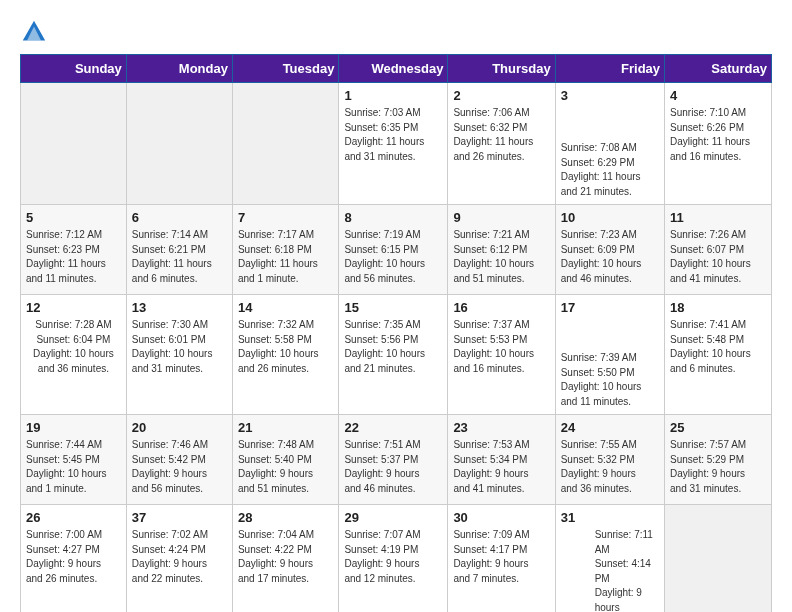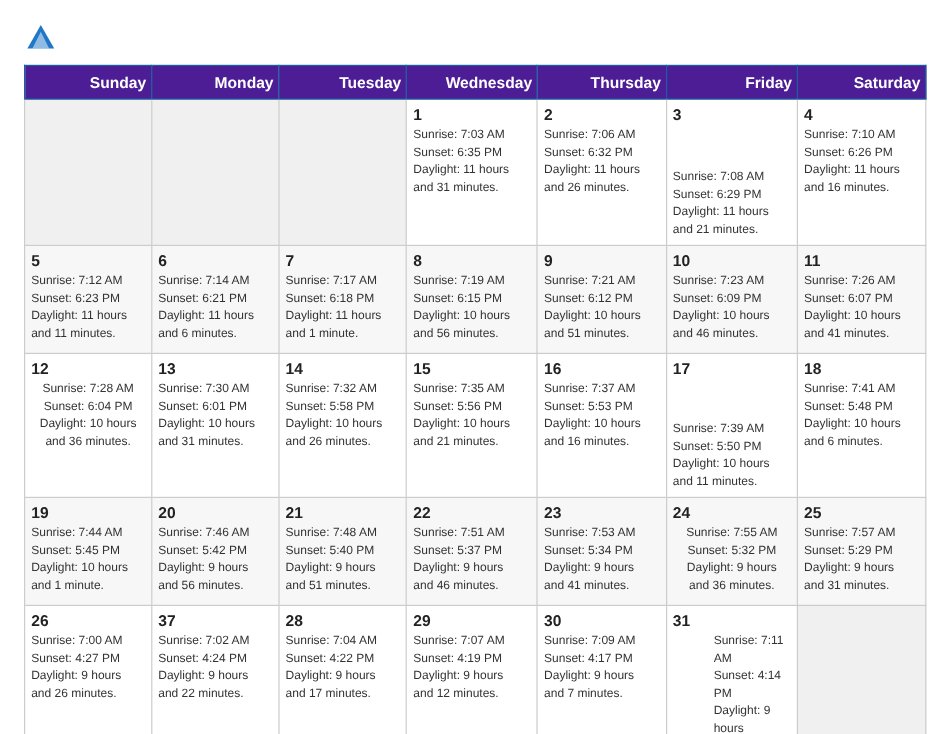--- a/index.html
+++ b/index.html
@@ -306,21 +306,21 @@
           </td>
           <td>
             <span class="day-num">23</span>
             <div class="day-info" style="white-space: pre-line;">Sunrise: 7:53 AM
 Sunset: 5:34 PM
 Daylight: 9 hours
 and 41 minutes.</div>
           </td>
           <td>
             <span class="day-num">24</span>
-            <div class="day-info" style="white-space: pre-line; text-align: center;">Sunrise: 7:55 AM
+            <div class="day-info" style="white-space: pre-line;">Sunrise: 7:55 AM
 Sunset: 5:32 PM
 Daylight: 9 hours
 and 36 minutes.</div>
           </td>
           <td>
             <span class="day-num">25</span>
             <div class="day-info" style="white-space: pre-line;">Sunrise: 7:57 AM
 Sunset: 5:29 PM
 Daylight: 9 hours
 and 31 minutes.</div>

